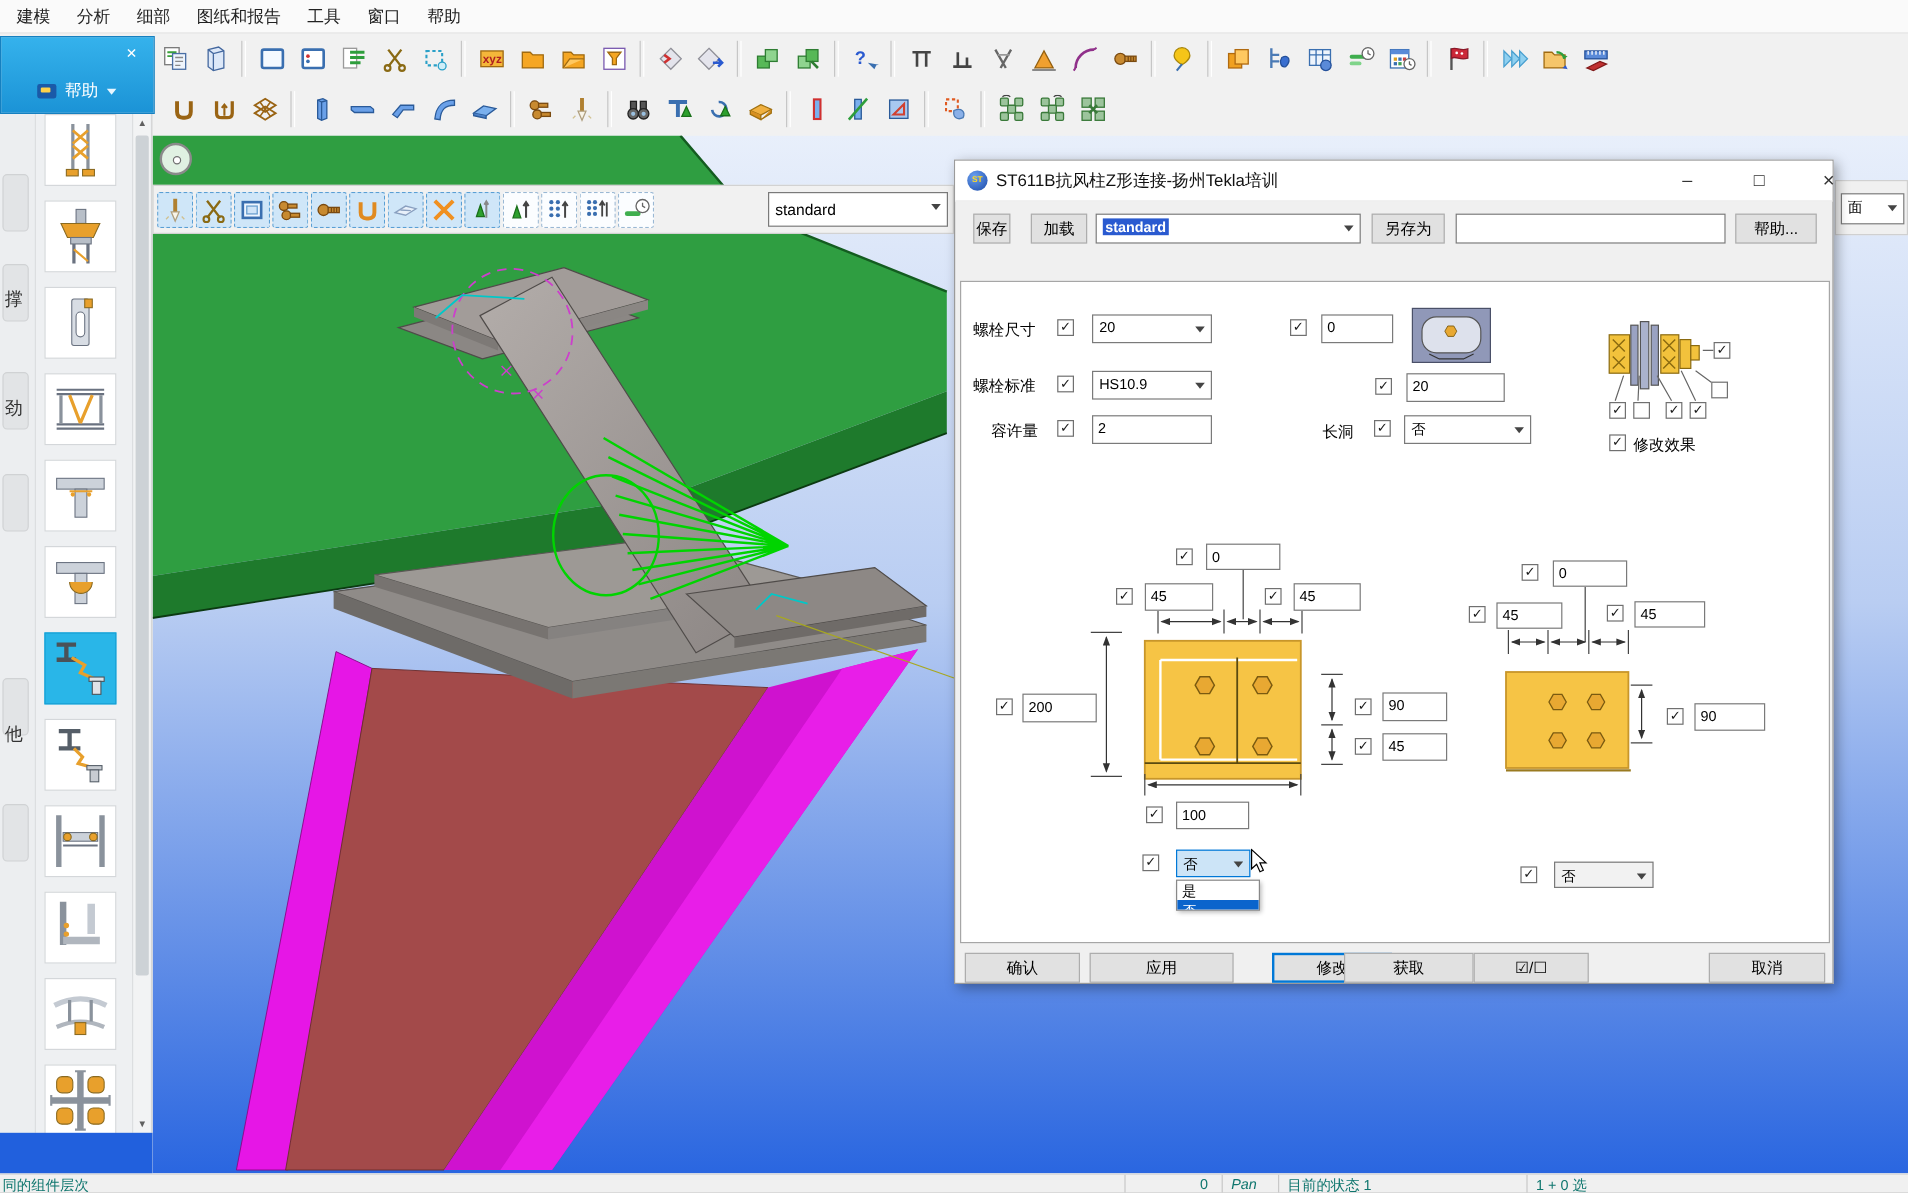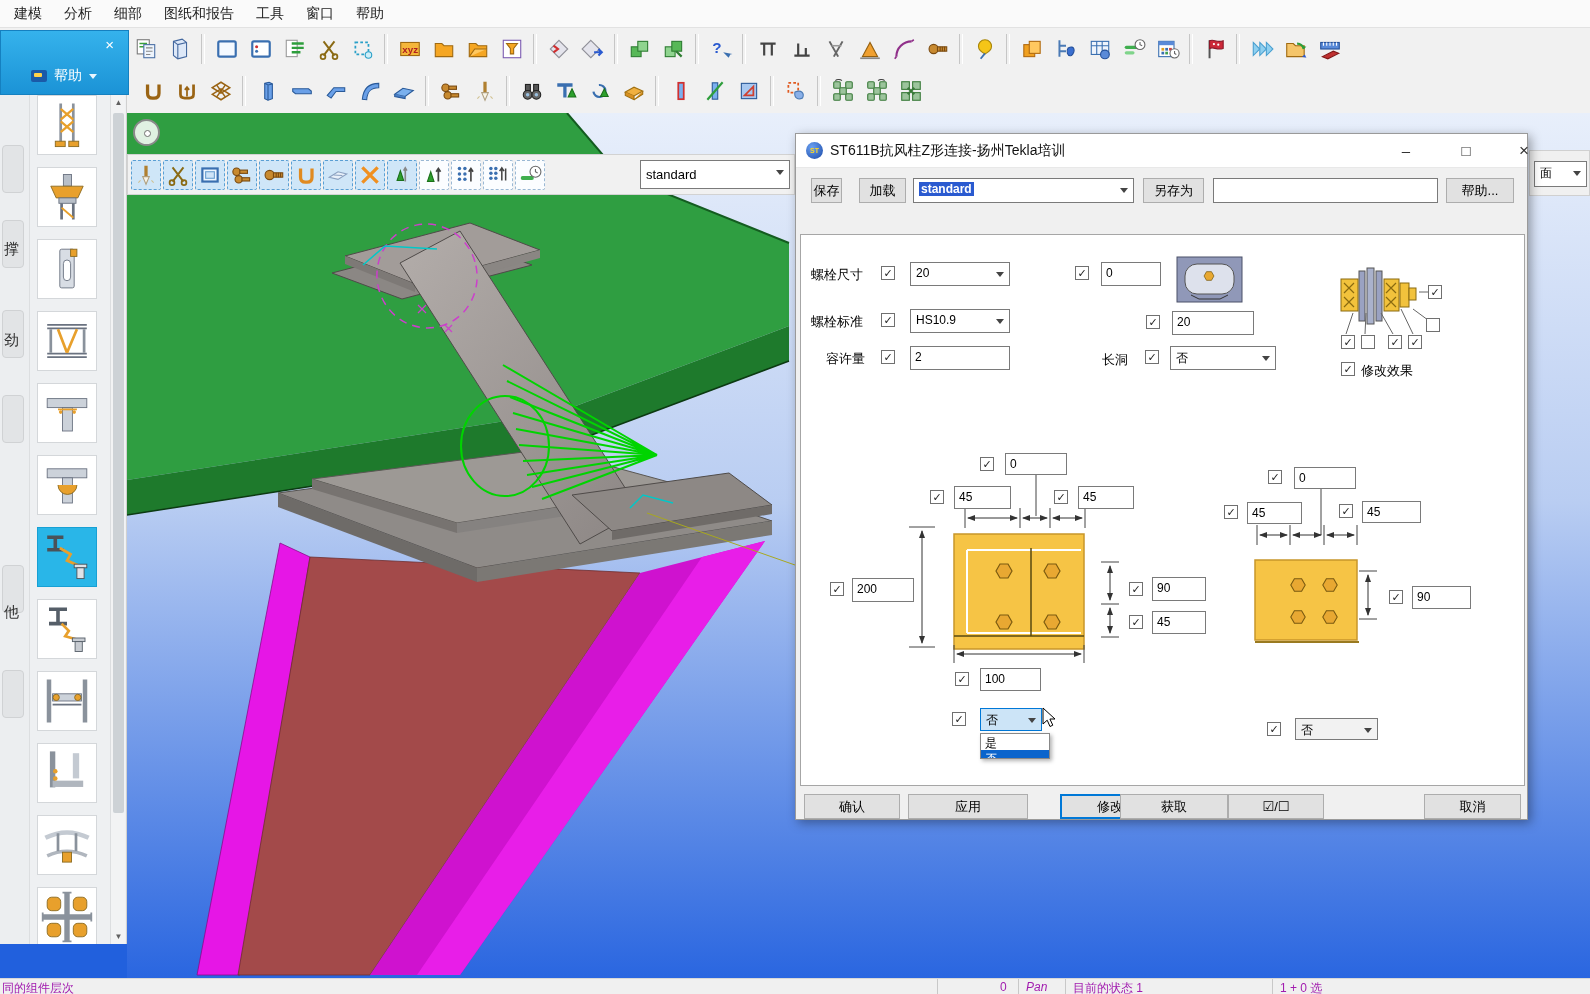--- a/index.html
+++ b/index.html
@@ -63,21 +63,21 @@
   .tab{height:23px;padding:0 11px;background:#f0f0f0;border:1px solid #a6a6a6;border-bottom:none;font-size:13px;line-height:22px;margin-right:2px;color:#000;}
   .tab.active{height:26px;background:#fff;line-height:25px;position:relative;z-index:2;}
   .dcontent{position:absolute;left:4px;top:100px;width:725px;height:552px;background:#fff;border:1px solid #a6a6a6;}
   .dsvg{position:absolute;left:0;top:0;z-index:1;}
   .dcontent .cb,.dcontent .inp,.dcontent .combo,.dcontent .lbl{z-index:2;}
   .ddlist{position:absolute;left:179px;top:498px;width:70px;height:26px;background:#fff;border:1px solid #888;box-shadow:2px 2px 4px rgba(0,0,0,.3);overflow:hidden;z-index:5;}
   .dditem{height:16px;font-size:12px;padding:1px 4px;color:#000;}
   .dditem.sel{background:#0a64cc;color:#fff;}
   .selTxt{background:#2a5ad0;color:#fff;font-weight:bold;padding:0 2px;}
   
-  .statusbar{position:absolute;left:0;top:978px;width:1590px;height:16px;background:#f0f0f0;border-top:1px solid #d8d8d8;font-size:12px;color:#a21caf;z-index:4;}
+  .statusbar{position:absolute;left:0;top:978px;width:1590px;height:16px;background:#f0f0f0;border-top:1px solid #d8d8d8;font-size:12px;color:#0f766e;z-index:4;}
   .statusbar span{position:absolute;top:1px;white-space:nowrap;}
   .ssep{position:absolute;top:0;width:1px;height:16px;background:#c8c8c8;}
   .cursor{position:absolute;left:1042px;top:707px;z-index:99;}
 </style>
 </head>
 <body>
 
 <div class="screen">
 
   <div class="menubar">

